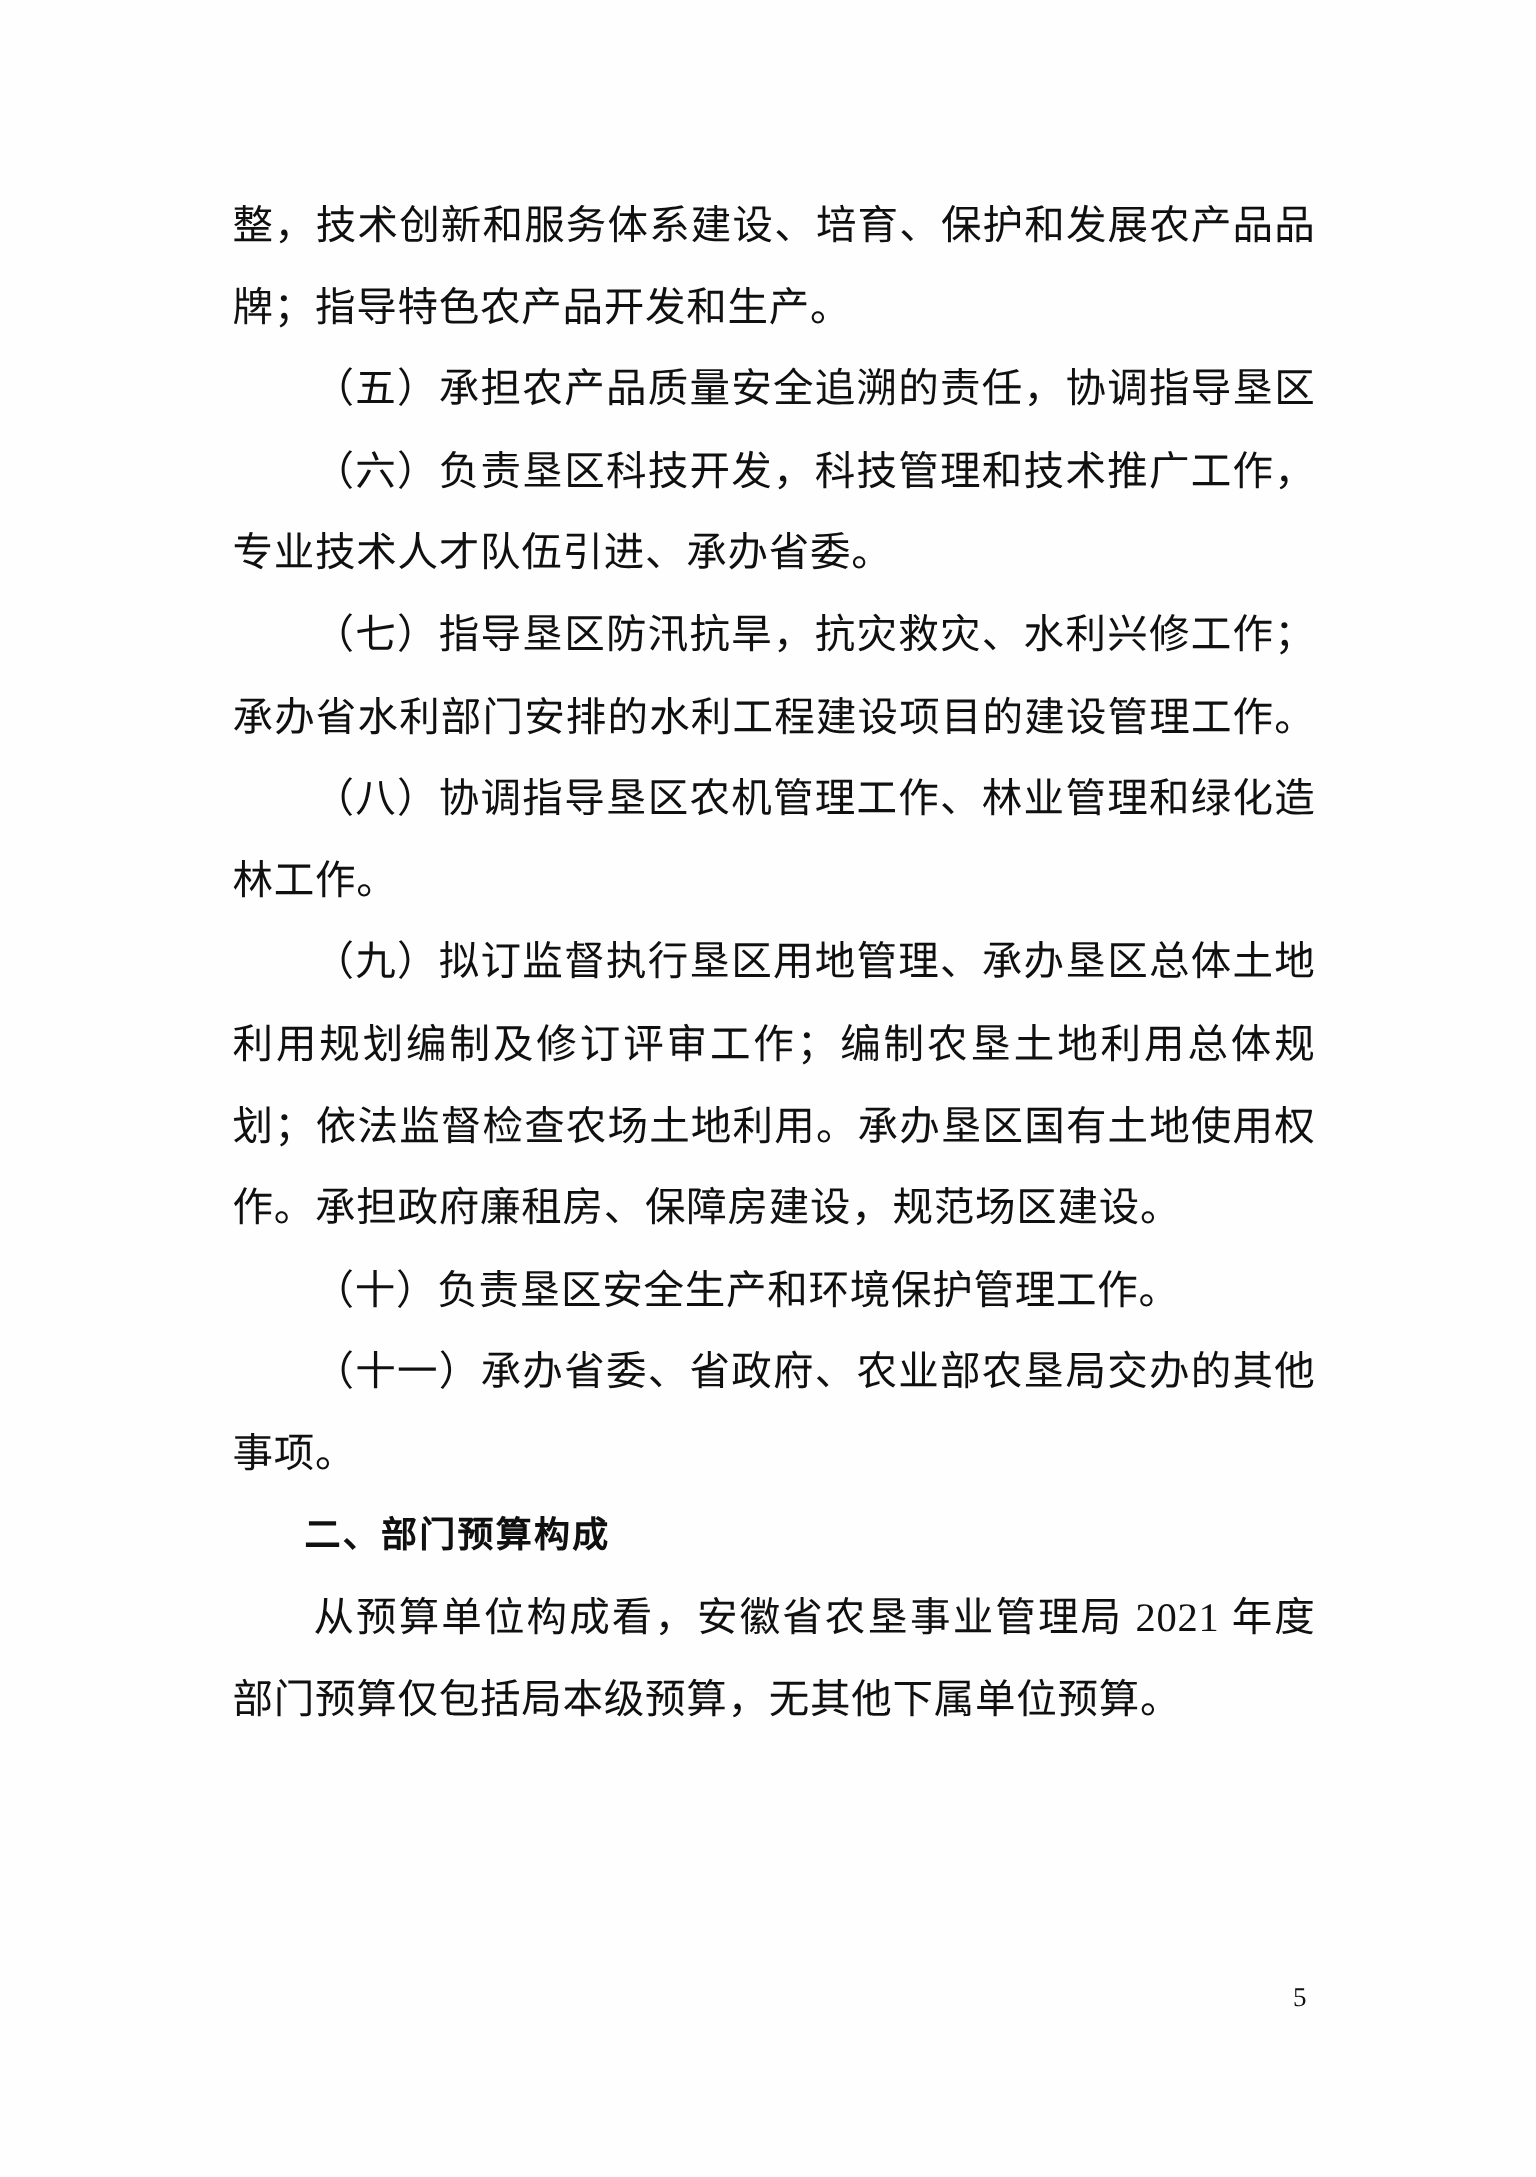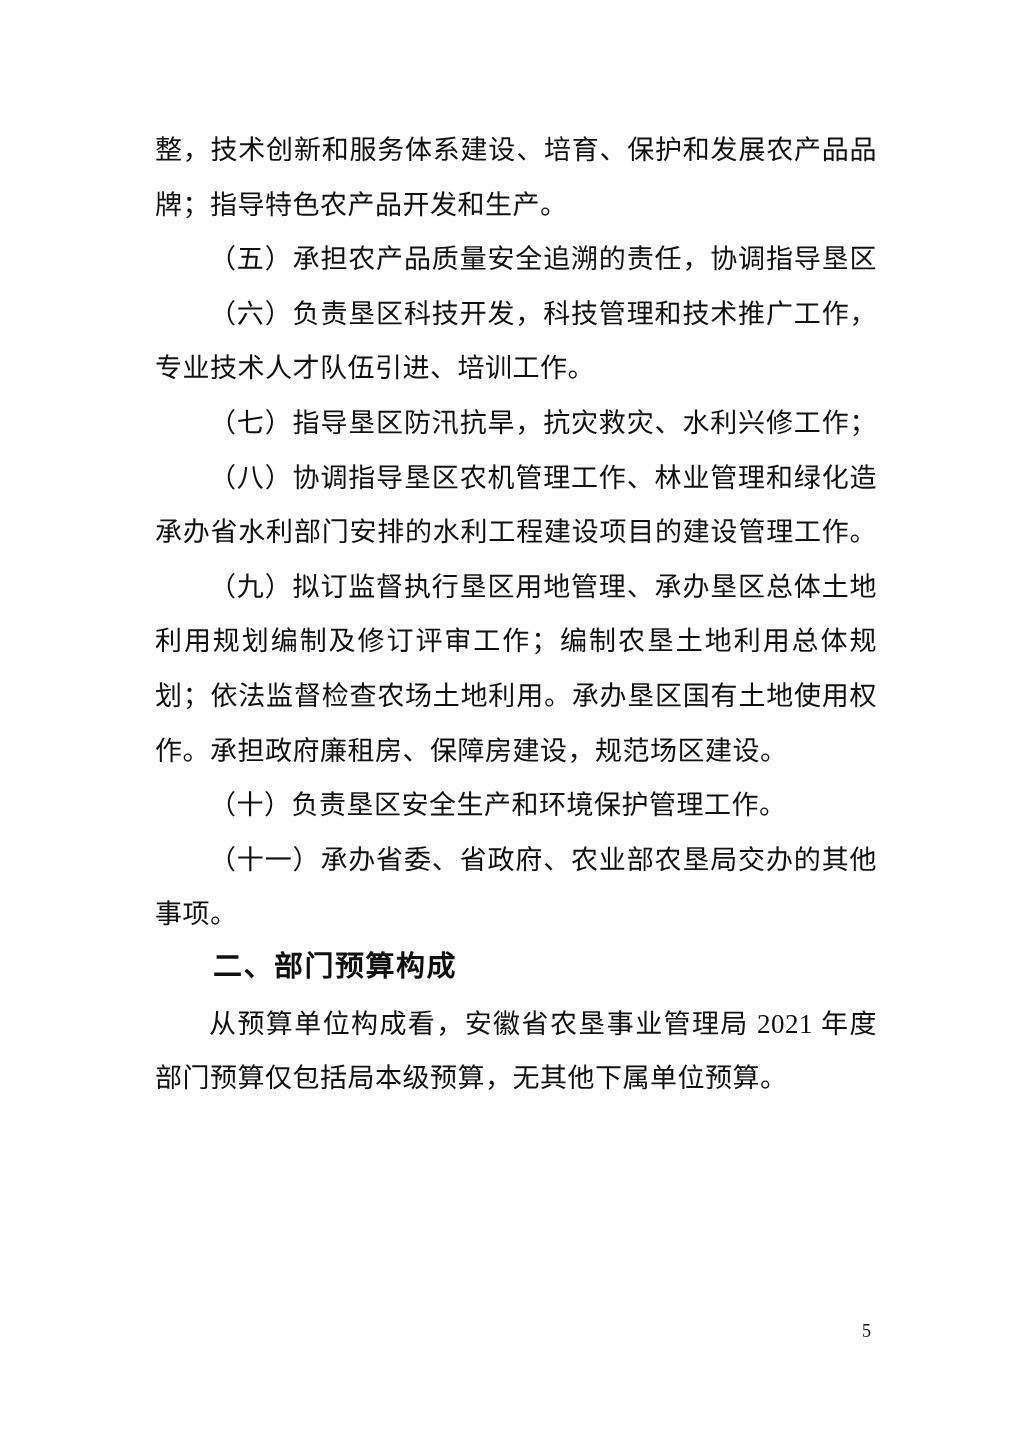--- a/index.html
+++ b/index.html
@@ -31,23 +31,23 @@
     letter-spacing: 0.5px;
     white-space: normal;
   }
   .line.fill {
     text-align-last: justify;
   }
   .line.indent {
     text-indent: 2em;
   }
   .line.heading {
-    font-family: Liberation Mono, monospace;
+    font-family: Liberation Sans, sans-serif;
     font-weight: 700;
-    font-size: 29px;
+    font-size: 24px;
     letter-spacing: 1.5px;
   }
   .page-number {
     position: absolute;
     left: 862px;
     top: 1320px;
     font-size: 18px;
     line-height: 22px;
     color: #101010;
     font-family: "Liberation Serif", "DejaVu Serif", serif;
@@ -55,24 +55,25 @@
 </style>
 </head>
 <body>
 
 <div class="page">
   <div class="text-block">
       <div class="line fill">整，技术创新和服务体系建设、培育、保护和发展农产品品</div>
       <div class="line">牌；指导特色农产品开发和生产。</div>
       <div class="line indent fill">（五）承担农产品质量安全追溯的责任，协调指导垦区</div>
       <div class="line indent fill">（六）负责垦区科技开发，科技管理和技术推广工作，</div>
-      <div class="line">专业技术人才队伍引进、培训工作。</div>
+      <div class="line">专业技术人才队伍引进、承办省委。</div>
       <div class="line indent fill">（七）指导垦区防汛抗旱，抗灾救灾、水利兴修工作；</div>
+      <div class="line fill">承办省水利部门安排的水利工程建设项目的建设管理工作。</div>
       <div class="line indent fill">（八）协调指导垦区农机管理工作、林业管理和绿化造</div>
-      <div class="line fill">承办省水利部门安排的水利工程建设项目的建设管理工作。</div>
+      <div class="line">林工作。</div>
       <div class="line indent fill">（九）拟订监督执行垦区用地管理、承办垦区总体土地</div>
       <div class="line fill">利用规划编制及修订评审工作；编制农垦土地利用总体规</div>
       <div class="line fill">划；依法监督检查农场土地利用。承办垦区国有土地使用权</div>
       <div class="line">作。承担政府廉租房、保障房建设，规范场区建设。</div>
       <div class="line indent">（十）负责垦区安全生产和环境保护管理工作。</div>
       <div class="line indent fill">（十一）承办省委、省政府、农业部农垦局交办的其他</div>
       <div class="line">事项。</div>
       <div class="line heading indent">二、部门预算构成</div>
       <div class="line indent fill">从预算单位构成看，安徽省农垦事业管理局 2021 年度</div>
       <div class="line">部门预算仅包括局本级预算，无其他下属单位预算。</div>

